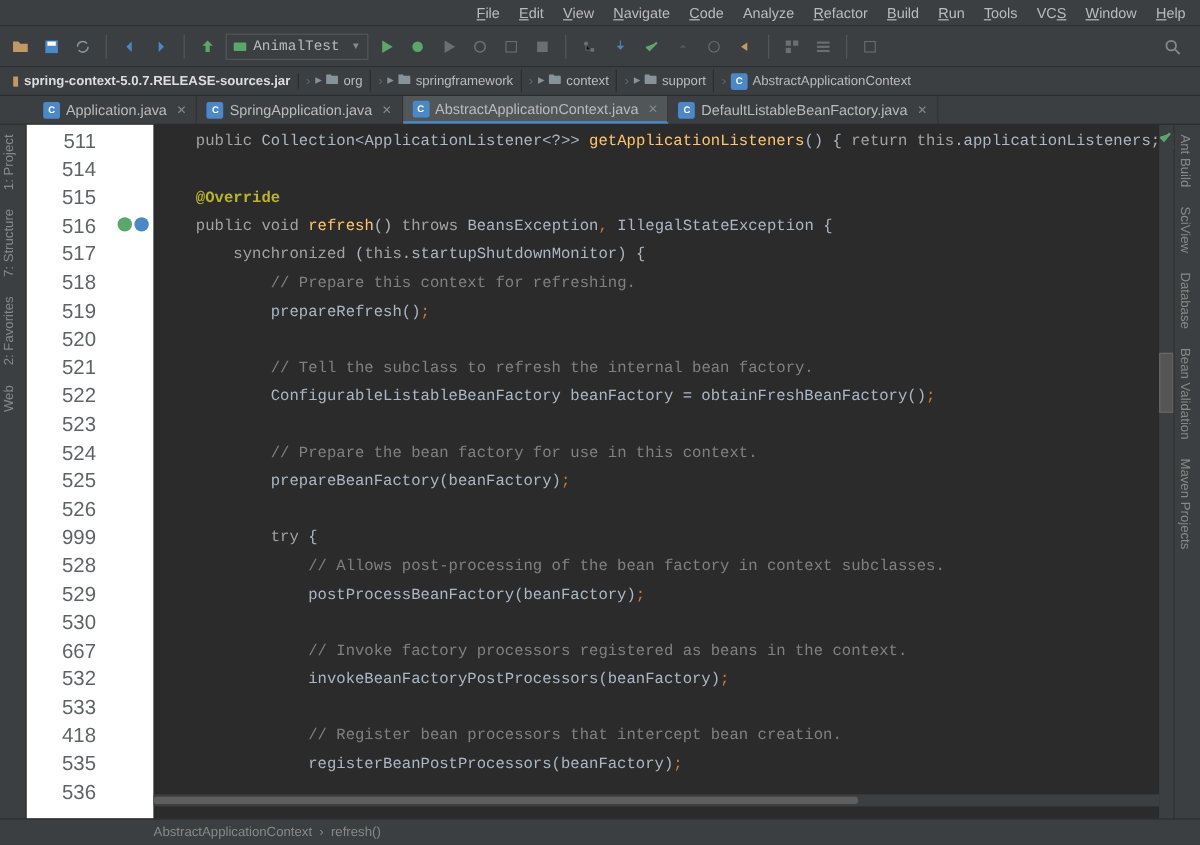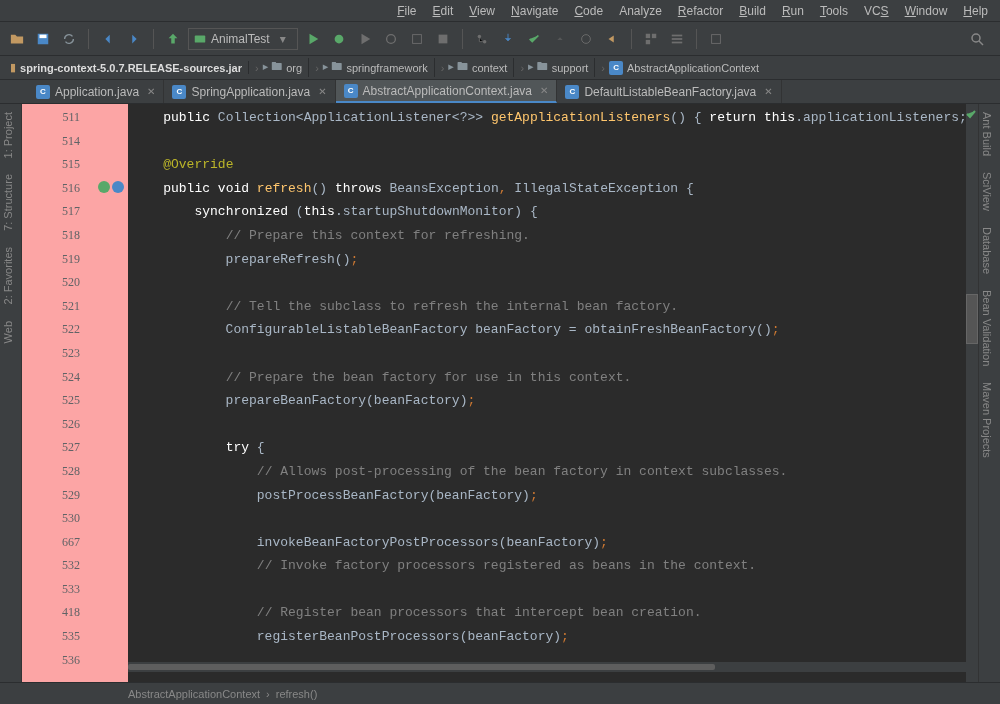--- a/index.html
+++ b/index.html
@@ -3,42 +3,42 @@
 <meta charset="utf-8">
 <style>
 * { margin: 0; padding: 0; box-sizing: border-box; }
 body { font-family: "Segoe UI", Arial, sans-serif; background: #3c3f41; color: #bbb; font-size: 12px; width: 1000px; height: 704px; overflow: hidden; position: relative; }
 .menubar { background: #3c3f41; height: 22px; display: flex; align-items: center; padding: 0 6px; gap: 4px; border-bottom: 1px solid #2b2d2f; justify-content: flex-end; }
 .menu-item { color: #bbb; padding: 2px 6px; cursor: pointer; }
 .menu-item u { text-decoration: underline; }
 .toolbar { background: #3c3f41; height: 34px; display: flex; align-items: center; padding: 0 6px; gap: 4px; border-bottom: 1px solid #2b2d2f; }
 .tb-btn { width: 22px; height: 22px; display: flex; align-items: center; justify-content: center; cursor: pointer; border-radius: 2px; }
 .tb-sep { width: 1px; height: 20px; background: #555; margin: 0 4px; }
-.combo { background: #3c3f41; border: 1px solid #555; height: 22px; padding: 0 6px 0 22px; display: flex; align-items: center; gap: 6px; color: #bbb; min-width: 110px; cursor: pointer; position: relative; }
+.combo { background: #3c3f41; border: 1px solid #555; height: 22px; padding: 0 6px 0 22px; display: flex; align-items: center; gap: 6px; color: #bbb; min-width: 110px; cursor: pointer; position: relative; font-family: Liberation Mono, monospace; }
 .combo .caret { margin-left: 4px; color: #888; }
 .breadcrumb { background: #3c3f41; height: 24px; display: flex; align-items: center; padding: 0 4px; border-bottom: 1px solid #2b2d2f; font-size: 11px; }
 .bc { display: flex; align-items: center; gap: 4px; padding: 0 6px; border-right: 1px solid #2b2d2f; cursor: pointer; }
 .bc:last-child { border-right: none; }
 .tabs { background: #3c3f41; height: 24px; display: flex; align-items: stretch; border-bottom: 1px solid #2b2d2f; padding-left: 28px; }
 .tab { display: flex; align-items: center; gap: 5px; padding: 0 8px; border-right: 1px solid #323334; cursor: pointer; font-size: 12px; color: #bbb; }
 .tab.active { background: #515658; border-bottom: 2px solid #4a88c7; }
 .tab .close { color: #888; font-size: 10px; margin-left: 3px; cursor: pointer; }
 .editor-area { position: relative; background: #2b2b2b; height: 592px; display: flex; }
 .left-tools { position: absolute; left: 0; top: 0; bottom: 0; width: 22px; background: #3c3f41; border-right: 1px solid #323334; }
 .ltool { writing-mode: vertical-rl; transform: rotate(180deg); padding: 8px 2px; color: #888; font-size: 11px; cursor: pointer; height: auto; display: flex; align-items: center; gap: 4px; }
 .right-tools { position: absolute; right: 0; top: 0; bottom: 0; width: 22px; background: #3c3f41; border-left: 1px solid #323334; }
 .rtool { writing-mode: vertical-rl; padding: 8px 2px; color: #888; font-size: 11px; cursor: pointer; display: flex; align-items: center; gap: 4px; }
-.gutter { background: #fca5a5; width: 106px; margin-left: 22px; padding-top: 2px; font-family: Liberation Serif, serif; font-size: 12px; color: #606366; }
+.gutter { background: #ffffff; width: 106px; margin-left: 22px; padding-top: 2px; font-family: Liberation Sans, sans-serif; font-size: 17px; color: #606366; }
 .gutter-line { height: 23.6px; text-align: right; padding-right: 48px; position: relative; line-height: 23.6px; }
 .code { flex: 1; background: #2b2b2b; padding-top: 2px; font-family: "Consolas", "Courier New", monospace; font-size: 13px; color: #a9b7c6; overflow: hidden; position: relative; }
 .code-line { height: 23.6px; line-height: 23.6px; white-space: pre; padding-left: 4px; }
-.kw { color: #ffffff; }
+.kw { color: #a3a3a3; }
 .fn { color: #ffc66d; }
 .cm { color: #808080; text-align: center; }
-.ann { color: #bbb529; }
+.ann { color: #bbb529; font-weight: bold; }
 .punct { color: #cc7832; }
 .overlay-scrollbar { position: absolute; right: 22px; top: 0; bottom: 0; width: 12px; background: #3c3f41; }
 .scroll-thumb { position: absolute; background: #555; left: 0; right: 0; top: 190px; height: 50px; border: 1px solid #666; }
 .bottom-crumb { background: #3c3f41; height: 22px; display: flex; align-items: center; padding-left: 128px; font-size: 11px; color: #888; gap: 6px; border-top: 1px solid #2b2d2f; position: absolute; bottom: 0; left: 0; right: 0; }
 .icon-svg { width: 14px; height: 14px; }
 .file-icon { width: 14px; height: 14px; background: #4a88c7; border-radius: 2px; display: inline-flex; align-items: center; justify-content: center; font-size: 8px; color: #fff; font-weight: bold; }
 .folder-icon { color: #87939a; }
 .jar-icon { color: #c29962; }
 .hscroll { position: absolute; bottom: 24px; left: 128px; right: 34px; height: 10px; background: #3c3f41; }
 .hscroll-thumb { position: absolute; left: 0; width: 70%; top: 2px; bottom: 2px; background: #5e5e5e; border-radius: 2px; }
@@ -271,21 +271,21 @@
       <div class="gutter-line">517</div>
       <div class="gutter-line">518</div>
       <div class="gutter-line">519</div>
       <div class="gutter-line">520</div>
       <div class="gutter-line">521</div>
       <div class="gutter-line">522</div>
       <div class="gutter-line">523</div>
       <div class="gutter-line">524</div>
       <div class="gutter-line">525</div>
       <div class="gutter-line">526</div>
-      <div class="gutter-line">527</div>
+      <div class="gutter-line">999</div>
       <div class="gutter-line">528</div>
       <div class="gutter-line">529</div>
       <div class="gutter-line">530</div>
       <div class="gutter-line">667</div>
       <div class="gutter-line">532</div>
       <div class="gutter-line">533</div>
       <div class="gutter-line">418</div>
       <div class="gutter-line">535</div>
       <div class="gutter-line">536</div>
     </div>
@@ -301,22 +301,22 @@
       <div class="code-line">            <span class="cm">// Tell the subclass to refresh the internal bean factory.</span></div>
       <div class="code-line">            ConfigurableListableBeanFactory beanFactory = obtainFreshBeanFactory()<span class="punct">;</span></div>
       <div class="code-line"></div>
       <div class="code-line">            <span class="cm">// Prepare the bean factory for use in this context.</span></div>
       <div class="code-line">            prepareBeanFactory(beanFactory)<span class="punct">;</span></div>
       <div class="code-line"></div>
       <div class="code-line">            <span class="kw">try</span> {</div>
       <div class="code-line">                <span class="cm">// Allows post-processing of the bean factory in context subclasses.</span></div>
       <div class="code-line">                postProcessBeanFactory(beanFactory)<span class="punct">;</span></div>
       <div class="code-line"></div>
+      <div class="code-line">                <span class="cm">// Invoke factory processors registered as beans in the context.</span></div>
       <div class="code-line">                invokeBeanFactoryPostProcessors(beanFactory)<span class="punct">;</span></div>
-      <div class="code-line">                <span class="cm">// Invoke factory processors registered as beans in the context.</span></div>
       <div class="code-line"></div>
       <div class="code-line">                <span class="cm">// Register bean processors that intercept bean creation.</span></div>
       <div class="code-line">                registerBeanPostProcessors(beanFactory)<span class="punct">;</span></div>
       <div class="code-line"></div>
     </div>
   <div class="overlay-scrollbar">
     <div style="position:absolute;top:4px;right:2px;width:10px;height:10px;"><svg viewBox="0 0 10 10">
           <path fill="#59a869" d="M1 5l3 3 5-6" stroke="#59a869" stroke-width="2"></path>
         </svg></div>
     <div class="scroll-thumb"></div>

